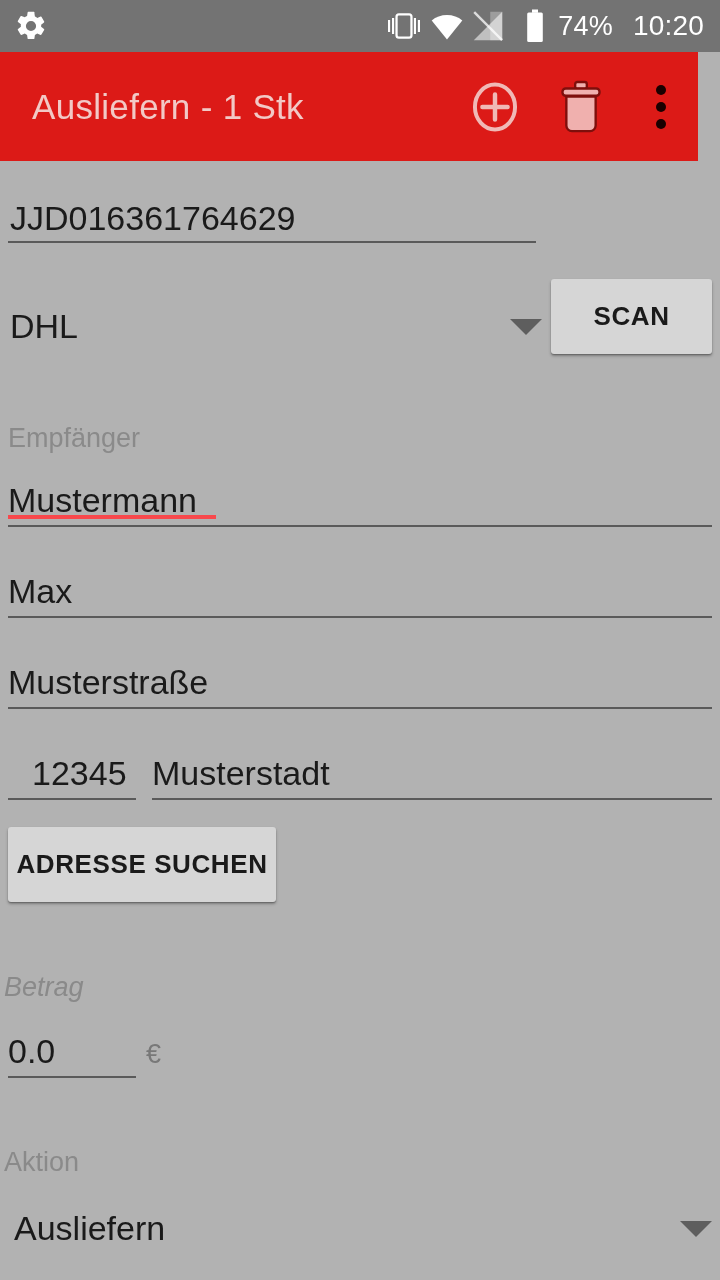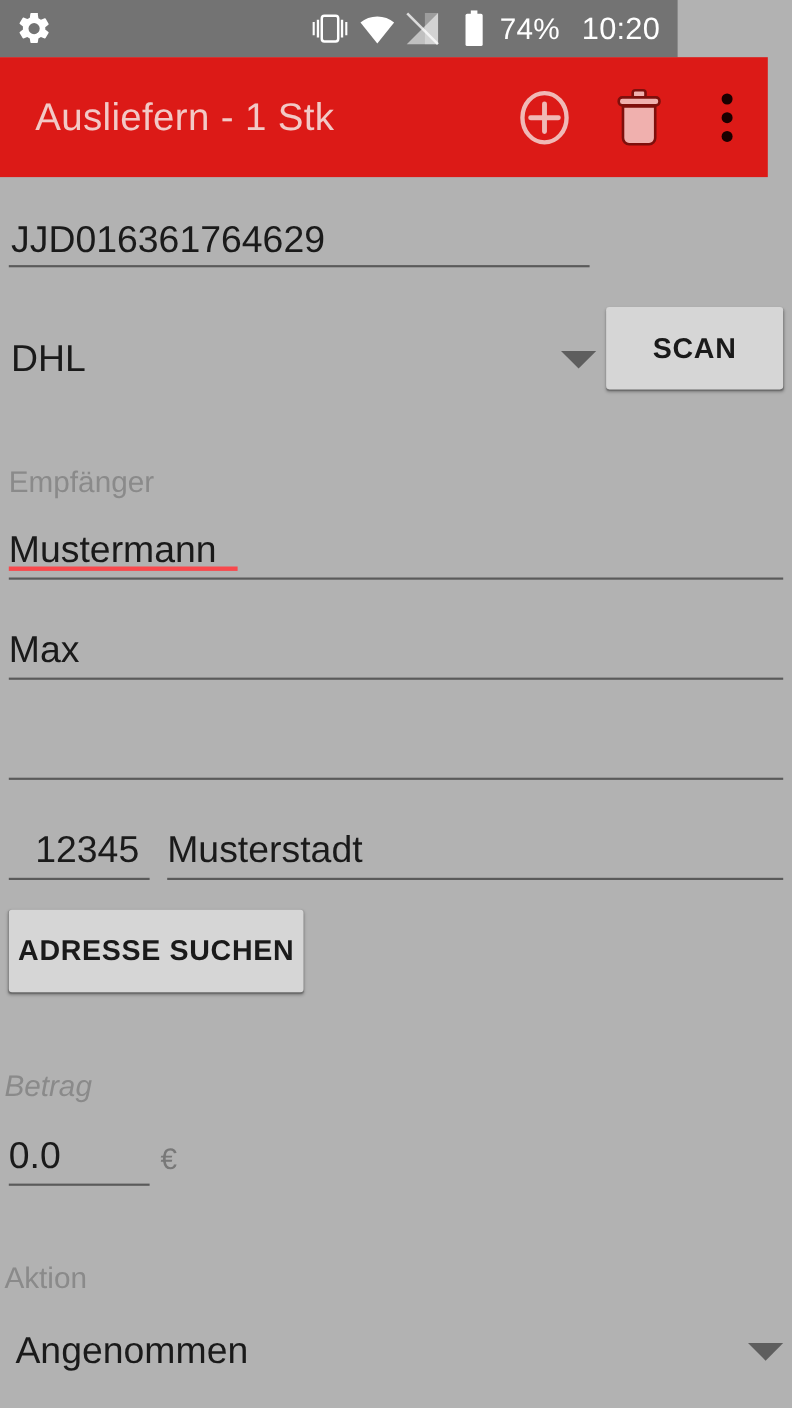--- a/index.html
+++ b/index.html
@@ -18,21 +18,21 @@
     position: relative;
     width: 720px;
     height: 1280px;
     background: #b2b2b2;
   }
 
   
   #status-bar {
     position: absolute;
     top: 0; left: 0;
-    width: 616px;
+    width: 720px;
     height: 52px;
     background: #737373;
     display: flex;
     align-items: center;
   }
   #status-left {
     display: flex;
     align-items: center;
     padding-left: 14px;
   }
@@ -250,36 +250,37 @@
 
     <div class="section-label abs" style="left:8px; top:264px;">Empfänger</div>
 
     <div class="field-text abs" style="left:8px; top:322px;" title="Nachname">Mustermann</div>
     <div class="spell-underline" style="left:8px; top:354px; width:208px;"></div>
     <div class="underline" style="left:8px; top:364px; width:704px;"></div>
 
     <div class="field-text abs" style="left:8px; top:413px;" title="Vorname">Max</div>
     <div class="underline" style="left:8px; top:455px; width:704px;"></div>
 
+    <div class="field-text abs" style="left:8px; top:504px;" title="Straße">Musterstraße</div>
     <div class="underline" style="left:8px; top:546px; width:704px;"></div>
 
     <div class="field-text abs" style="left:8px; top:595px;margin-left:24px;" title="PLZ">12345</div>
     <div class="underline" style="left:8px; top:637px; width:128px;"></div>
 
     <div class="field-text abs" style="left:152px; top:595px;" title="Ort">Musterstadt</div>
     <div class="underline" style="left:152px; top:637px; width:560px;"></div>
 
     <button class="btn" style="left:8px; top:666px; width:268px; height:75px;">ADRESSE SUCHEN</button>
 
     <div class="section-label abs" style="left:4px; top:813px;font-style:italic;">Betrag</div>
 
     <div class="field-text abs" style="left:8px; top:873px;" title="0.0">0.0</div>
     <div class="underline" style="left:8px; top:915px; width:128px;"></div>
 
     <div class="abs" style="left:146px; top:880px; color:#787878; font-size:27px; line-height:1;">€</div>
 
     <div class="section-label abs" style="left:4px; top:988px;">Aktion</div>
 
-    <div class="field-text abs" style="left:14px; top:1050px;">Angenommen</div>
+    <div class="field-text abs" style="left:14px; top:1050px;">Ausliefern</div>
     <span class="caret" style="left:680px; top:1060px;"></span>
 
   </div>
 </div>
 
 </body></html>

